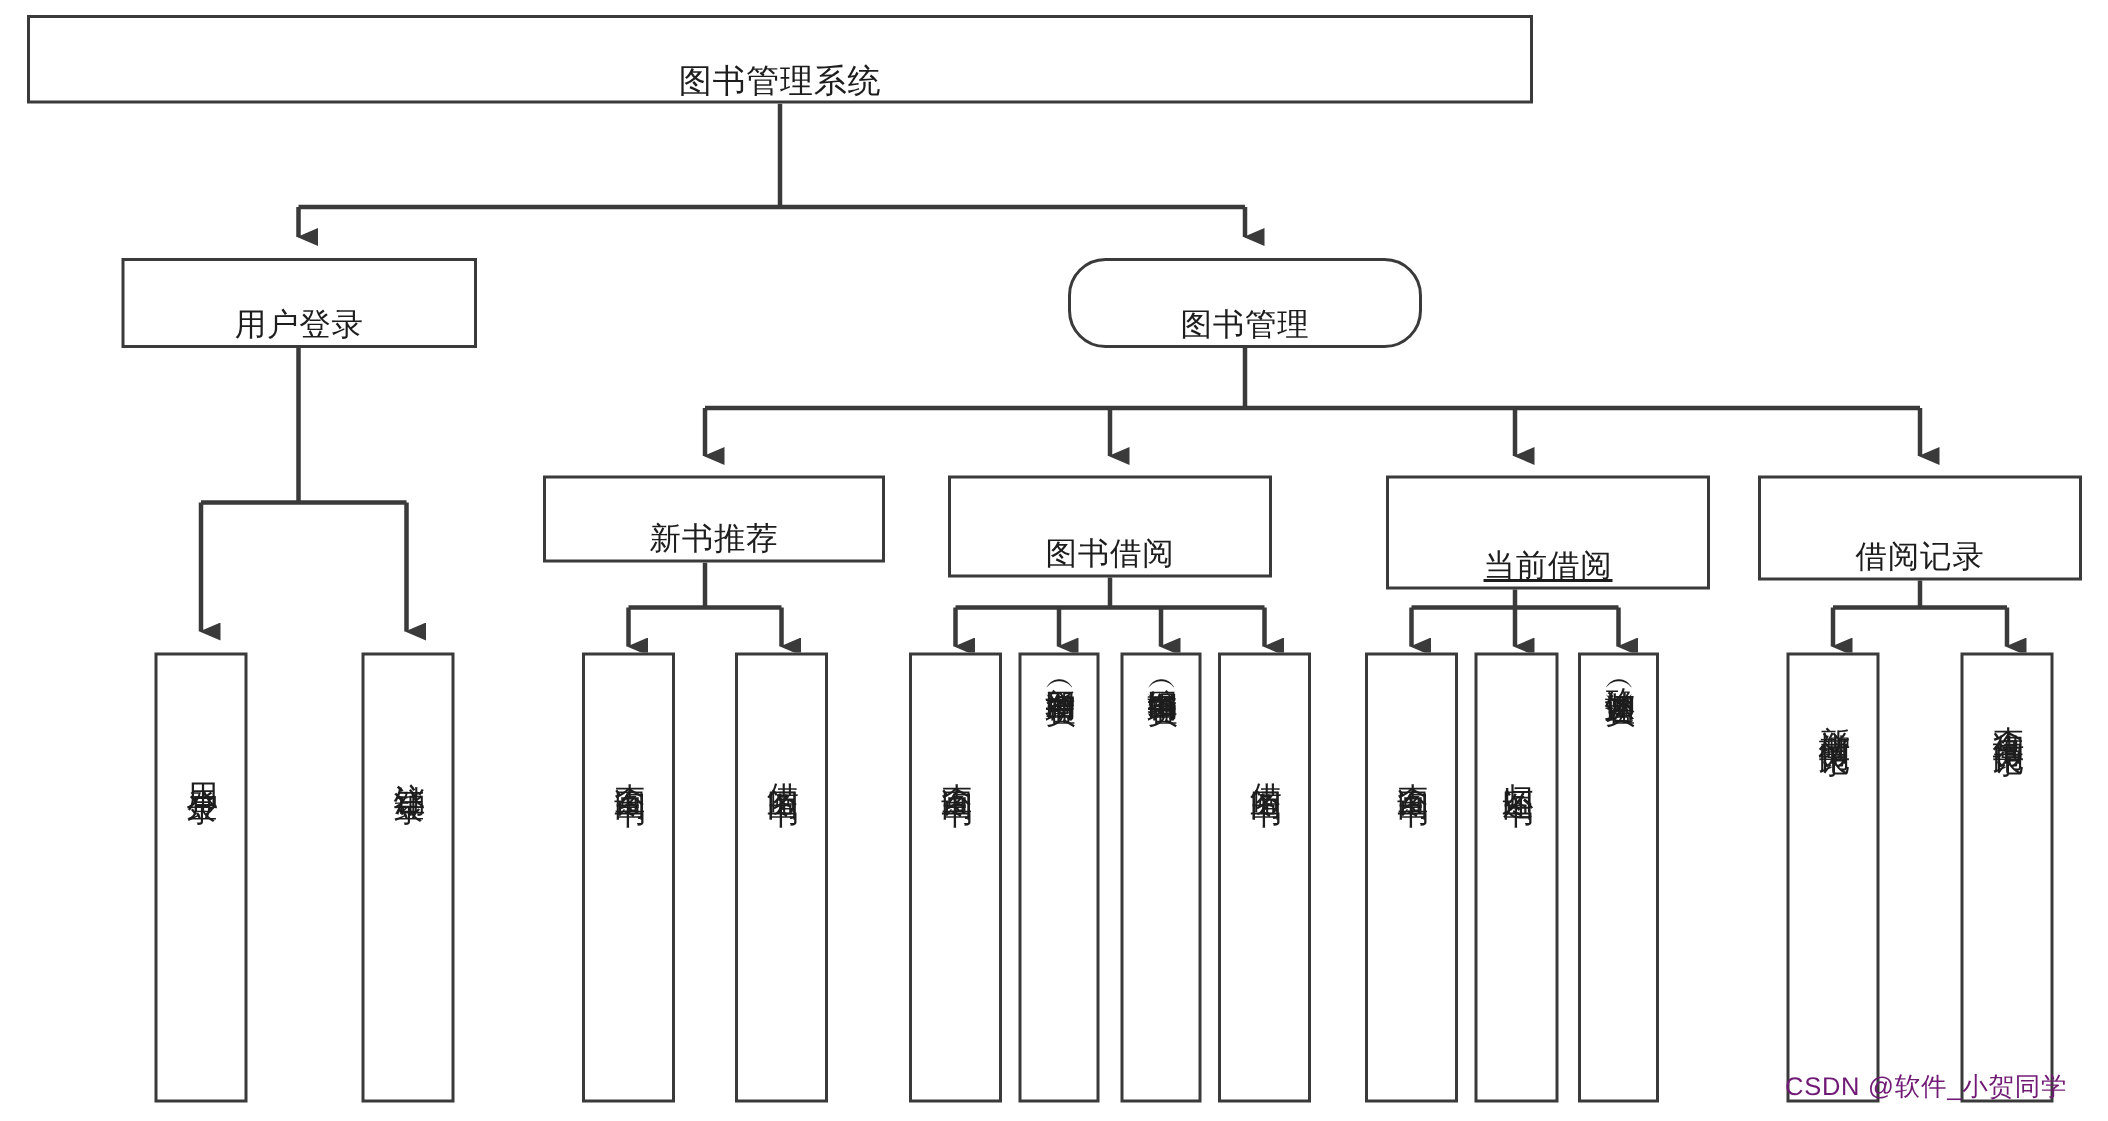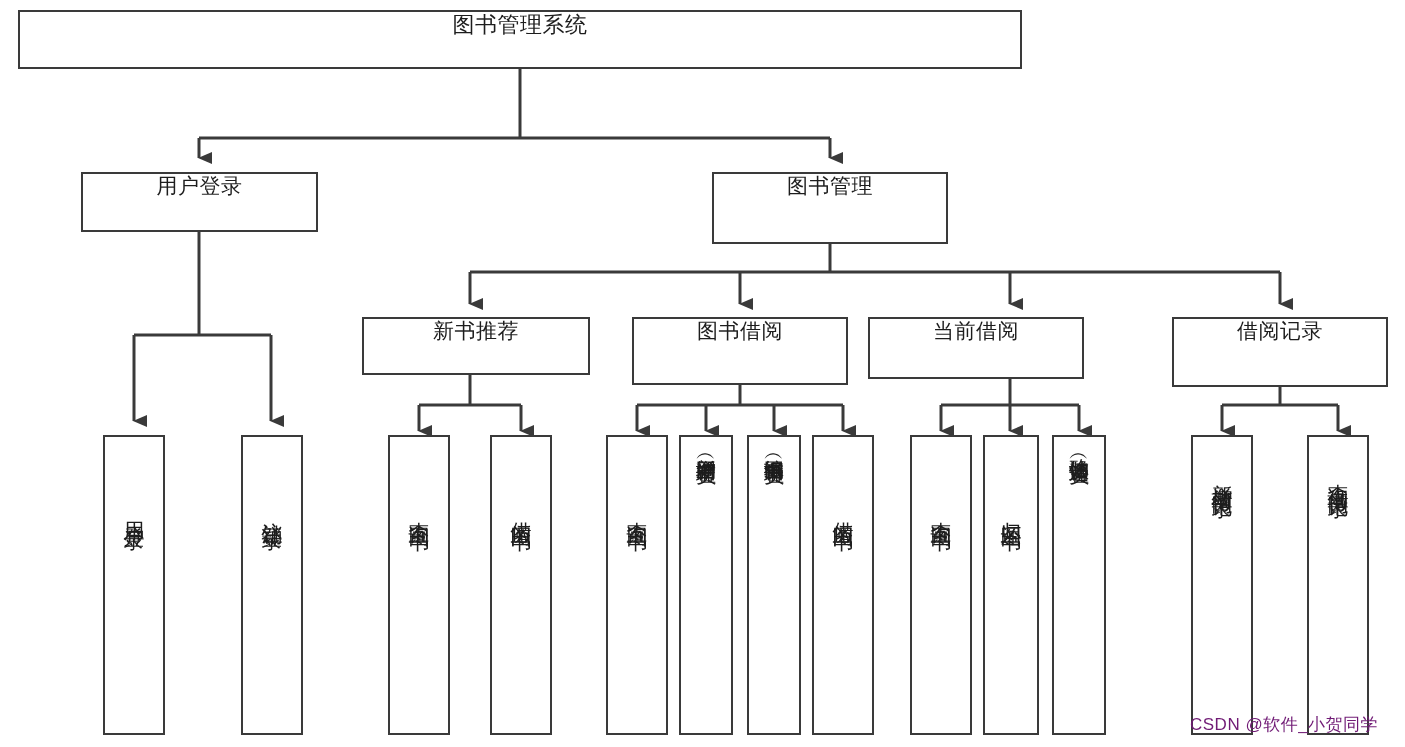--- a/index.html
+++ b/index.html
@@ -13,21 +13,21 @@
     height:747px;
     background:#ffffff;
     overflow:hidden;
   }
   .node{
     position:absolute;
     box-sizing:border-box;
     background:#ffffff;
     border:2px solid #3a3a3a;
     display:flex;
-    align-items:flex-start;
+    align-items:flex-end;
     justify-content:center;
     color:#1d1d1d;
     letter-spacing:0.5px;
   }
   .node .lbl{
     display:block;
     text-align:center;
     line-height:1.18;
     white-space:nowrap;
   }
@@ -124,33 +124,33 @@
   </svg>
 
   <div class="node h title" style="left:18px;top:10px;width:1004px;height:59px;">
     <span class="lbl">图书管理系统</span>
   </div>
 
   <div class="node h" style="left:81px;top:172px;width:237px;height:60px;">
     <span class="lbl">用户登录</span>
   </div>
 
-  <div class="node h" style="left:712px;top:172px;width:236px;height:72px;">
+  <div class="node h" style="left:712px;top:172px;width:236px;height:60px;border-radius:25px;">
     <span class="lbl">图书管理</span>
   </div>
 
   <div class="node h" style="left:362px;top:317px;width:228px;height:58px;">
     <span class="lbl">新书推荐</span>
   </div>
 
   <div class="node h" style="left:632px;top:317px;width:216px;height:68px;">
     <span class="lbl">图书借阅</span>
   </div>
 
-  <div class="node h" style="left:868px;top:317px;width:216px;height:62px;">
+  <div class="node h" style="left:924px;top:317px;width:216px;height:76px;text-decoration:underline;">
     <span class="lbl">当前借阅</span>
   </div>
 
   <div class="node h" style="left:1172px;top:317px;width:216px;height:70px;">
     <span class="lbl">借阅记录</span>
   </div>
 
   <div class="node v" style="left:103px;top:435px;width:62px;height:300px;padding-top:68px;">
     <span class="lbl">用户登录</span>
   </div>

